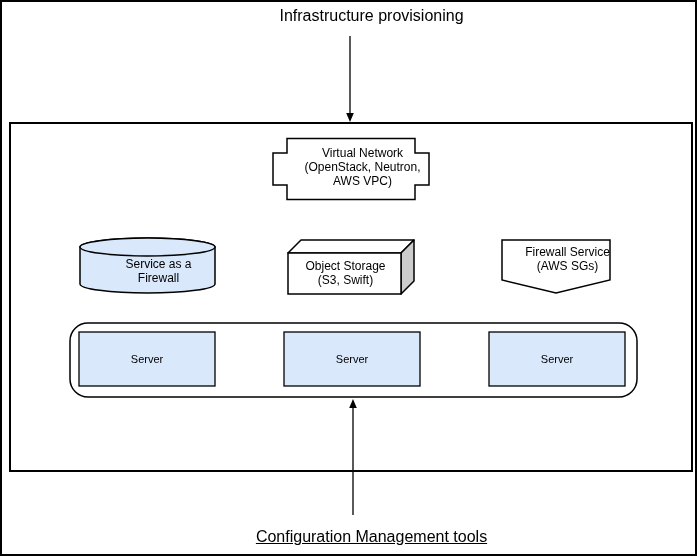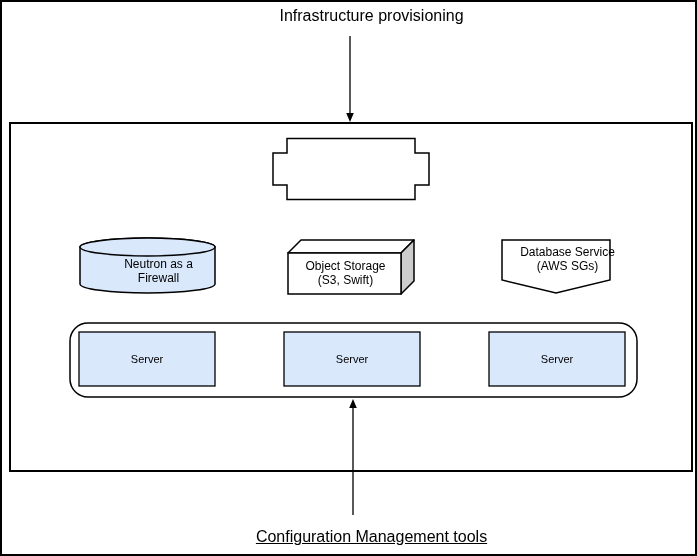--- a/index.html
+++ b/index.html
@@ -60,33 +60,38 @@
 
     <rect x="68" y="321" width="567" height="74" rx="18" ry="18" fill="#ffffff" stroke="#000" stroke-width="1.5"></rect>
 
     <rect x="77" y="330" width="136" height="54" fill="#dae8fc" stroke="#000" stroke-width="1.3"></rect>
     <rect x="282" y="330" width="136" height="54" fill="#dae8fc" stroke="#000" stroke-width="1.3"></rect>
     <rect x="487" y="330" width="136" height="54" fill="#dae8fc" stroke="#000" stroke-width="1.3"></rect>
   </svg>
 
   <div class="label big-label" style="top:5px;">Infrastructure provisioning</div>
 
+  <div class="label shape-label" style="left:349px; top:144px;">
+    <div>Virtual Network</div>
+    <div>(OpenStack, Neutron,</div>
+    <div>AWS VPC)</div>
+  </div>
 
   <div class="label shape-label" style="left:145px; top:255px;">
-    <div>Neutron as a</div>
+    <div>Service as a</div>
     <div>Firewall</div>
   </div>
 
   <div class="label shape-label" style="left:332px; top:257px;">
     <div>Object Storage</div>
     <div>(S3, Swift)</div>
   </div>
 
   <div class="label shape-label" style="left:554px; top:243px;">
-    <div>Database Service</div>
+    <div>Firewall Service</div>
     <div>(AWS SGs)</div>
   </div>
 
   <div class="server-label" style="left:77px;  top:330px;">Server</div>
   <div class="server-label" style="left:282px; top:330px;">Server</div>
   <div class="server-label" style="left:487px; top:330px;">Server</div>
 
   <div class="label big-label" style="top:526px;text-decoration:underline;">Configuration Management tools</div>
 
 </div>

